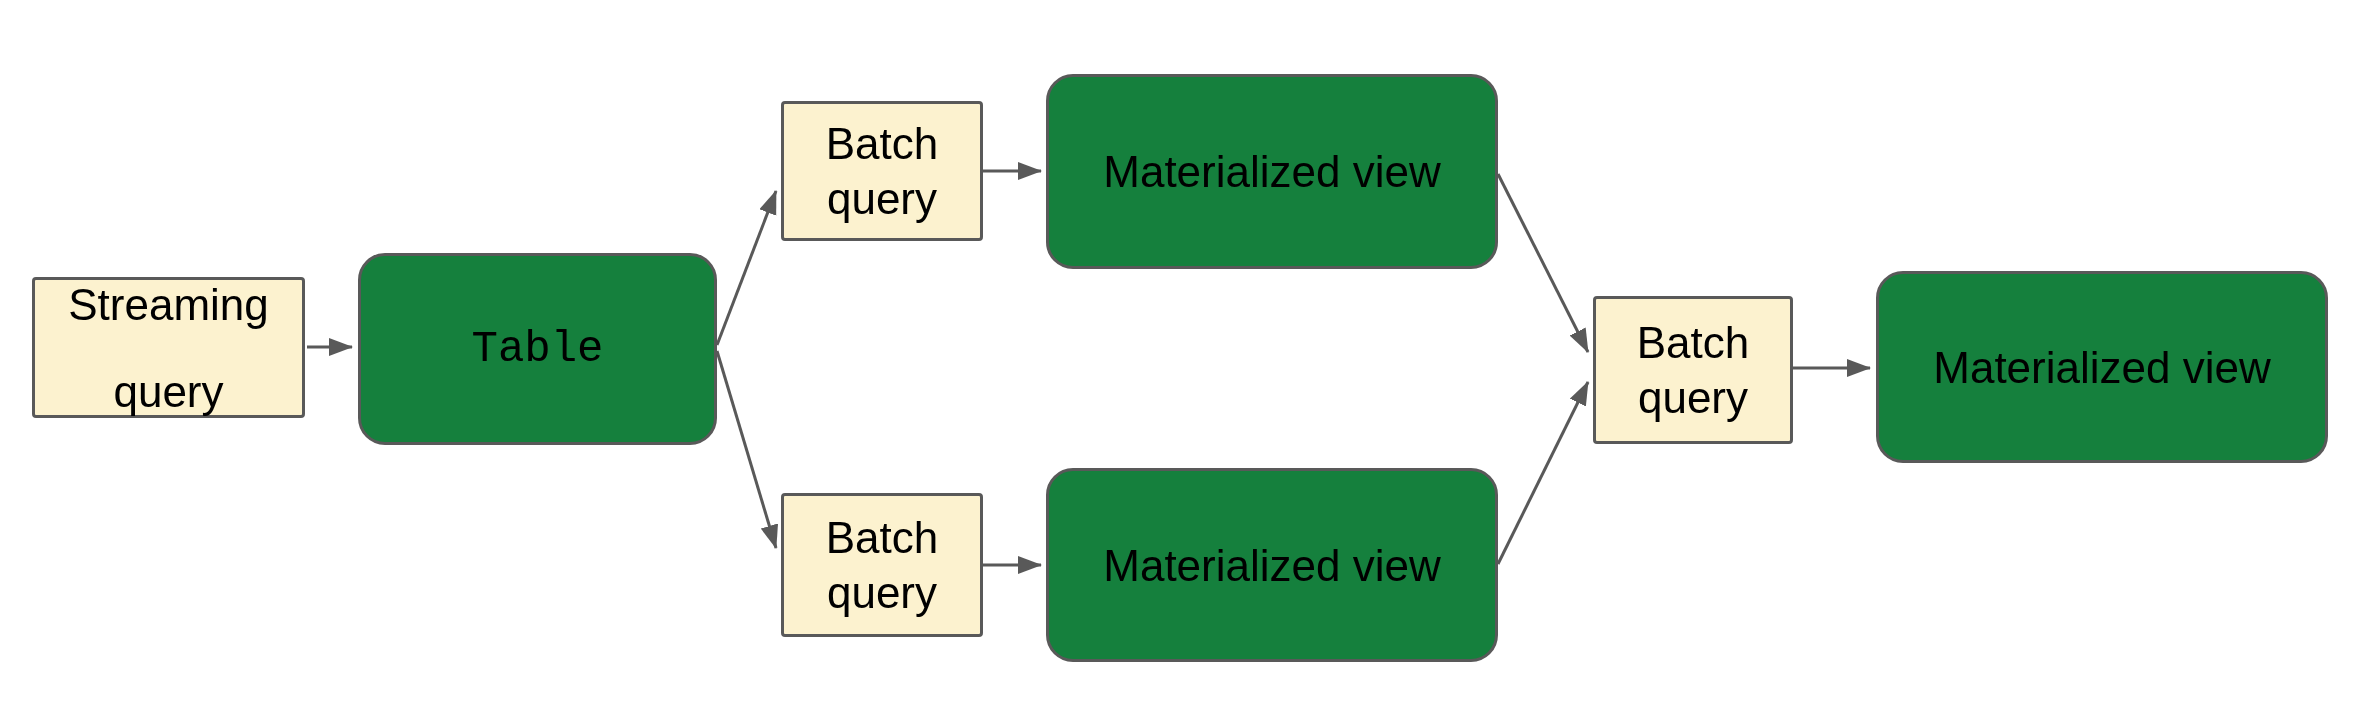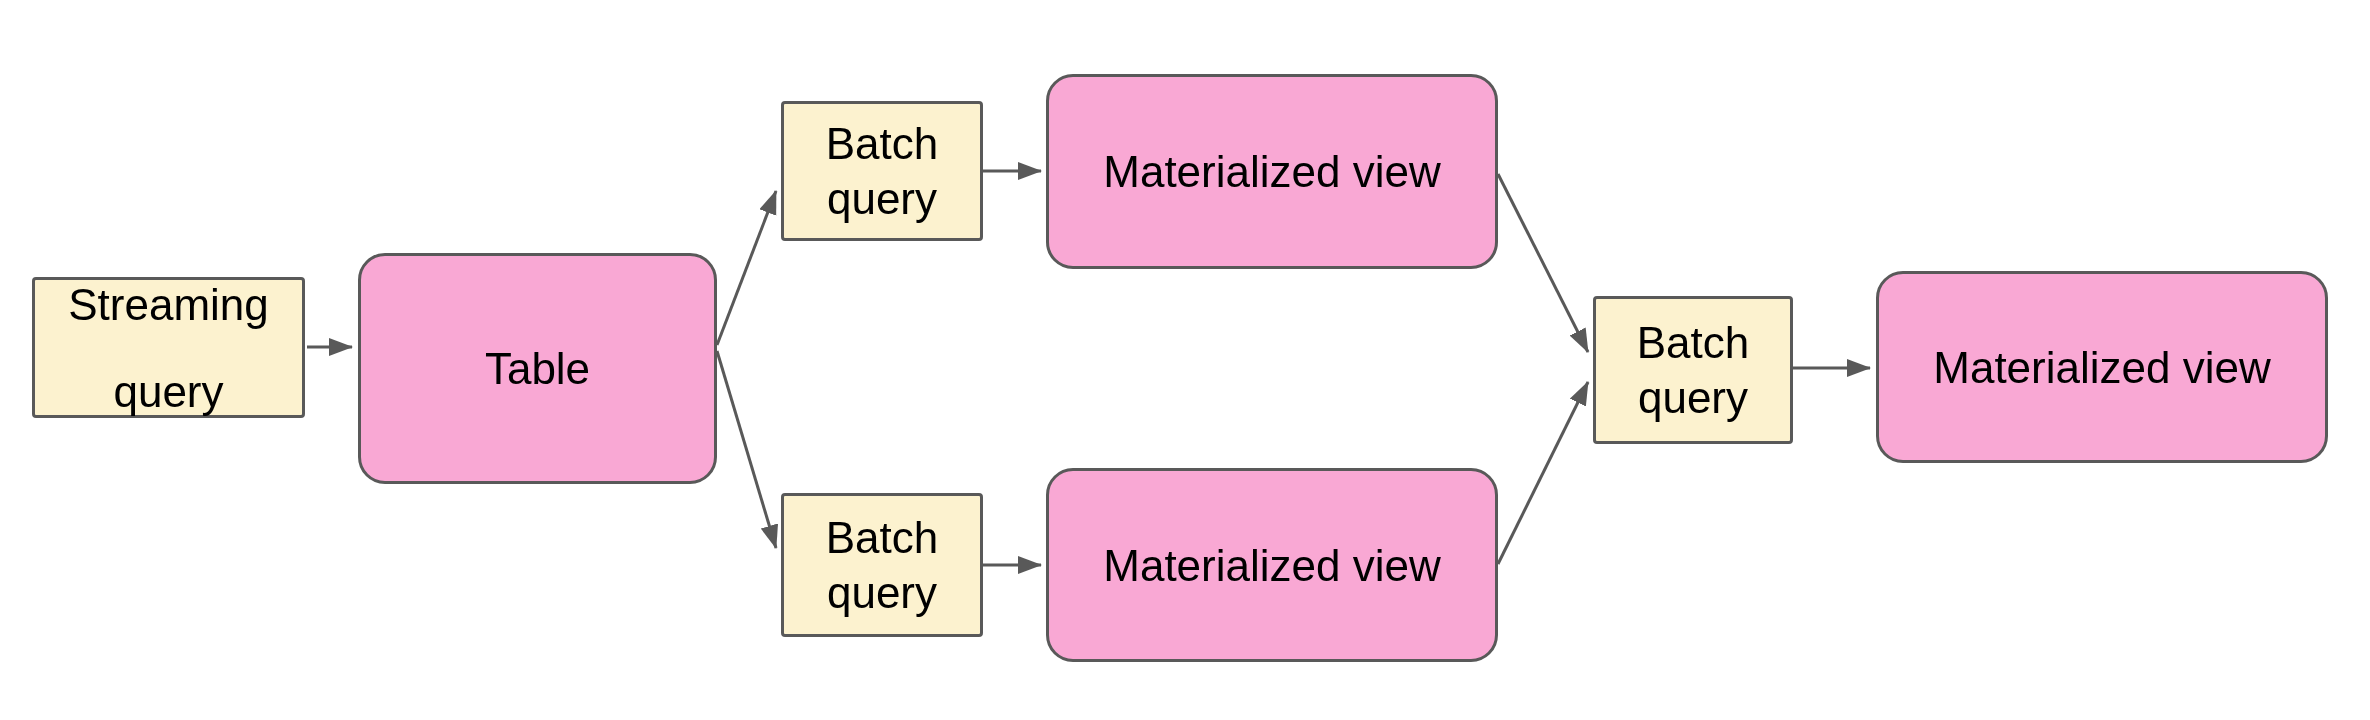--- a/index.html
+++ b/index.html
@@ -37,26 +37,26 @@
     text-align: center;
     color: #000000;
     font-size: 44px;
     line-height: 55px;
   }
   .node-query {
     background: #fcf2cf;
     border-radius: 4px;
   }
   .node-dataset {
-    background: #f9a8d4;
+    background: #15803d;
     border-radius: 27px;
   }
   
   .n-streaming   { left: 32px;   top: 277px; width: 273px; height: 141px; gap: 32px; }
-  .n-table       { left: 358px;  top: 253px; width: 359px; height: 231px; }
+  .n-table       { left: 358px;  top: 253px; width: 359px; height: 192px; font-family: Liberation Mono, monospace; }
   .n-batch-top   { left: 781px;  top: 101px; width: 202px; height: 140px; }
   .n-mv-top      { left: 1046px; top: 74px;  width: 452px; height: 195px; }
   .n-batch-bot   { left: 781px;  top: 493px; width: 202px; height: 144px; }
   .n-mv-bot      { left: 1046px; top: 468px; width: 452px; height: 194px; }
   .n-batch-right { left: 1593px; top: 296px; width: 200px; height: 148px; }
   .n-mv-final    { left: 1876px; top: 271px; width: 452px; height: 192px; }
 </style>
 </head>
 <body>
 

